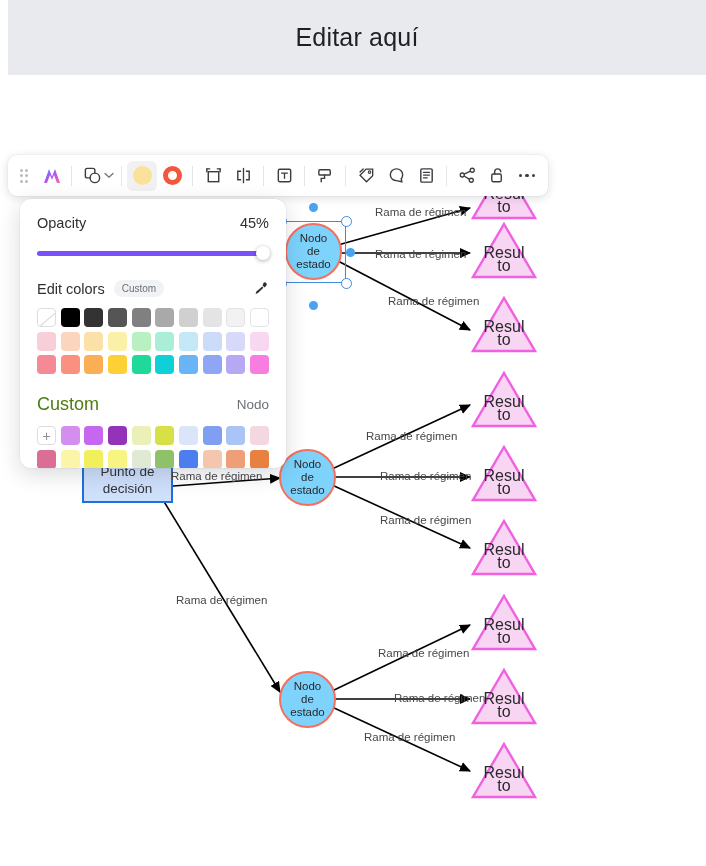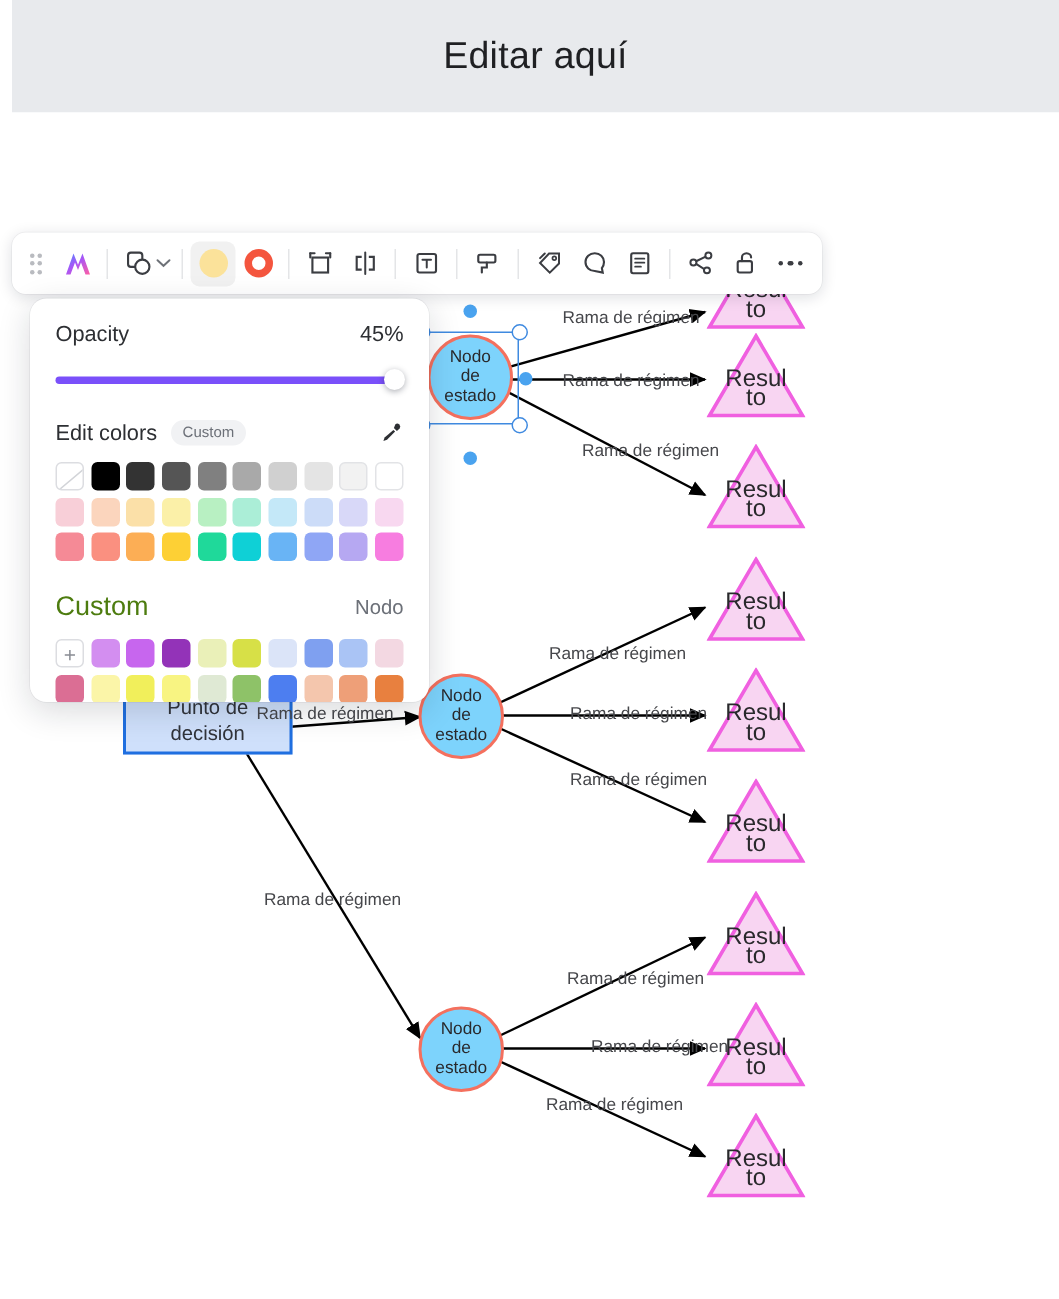--- a/index.html
+++ b/index.html
@@ -171,21 +171,21 @@
         <path d="M324,616 L462,550"></path>
         <path d="M324,624 L462,624"></path>
         <path d="M324,632 L462,696"></path>
 
         <path d="M152,412 L272,403"></path>
 
         <path d="M152,420 L272,617"></path>
       </g>
     </svg>
 
-    <div class="node rect-node" style="left:74px;top:382px;width:113px;height:46px;">
+    <div class="node rect-node" style="left:74px;top:382px;width:91px;height:46px;">
       <div>
         <div>Punto de</div>
         <div>decisión</div>
       </div>
     </div>
 
     <div class="node circle-node" style="left:277px;top:148px;width:57px;height:57px;">
       <div>
         <div>Nodo</div>
         <div>de</div>

